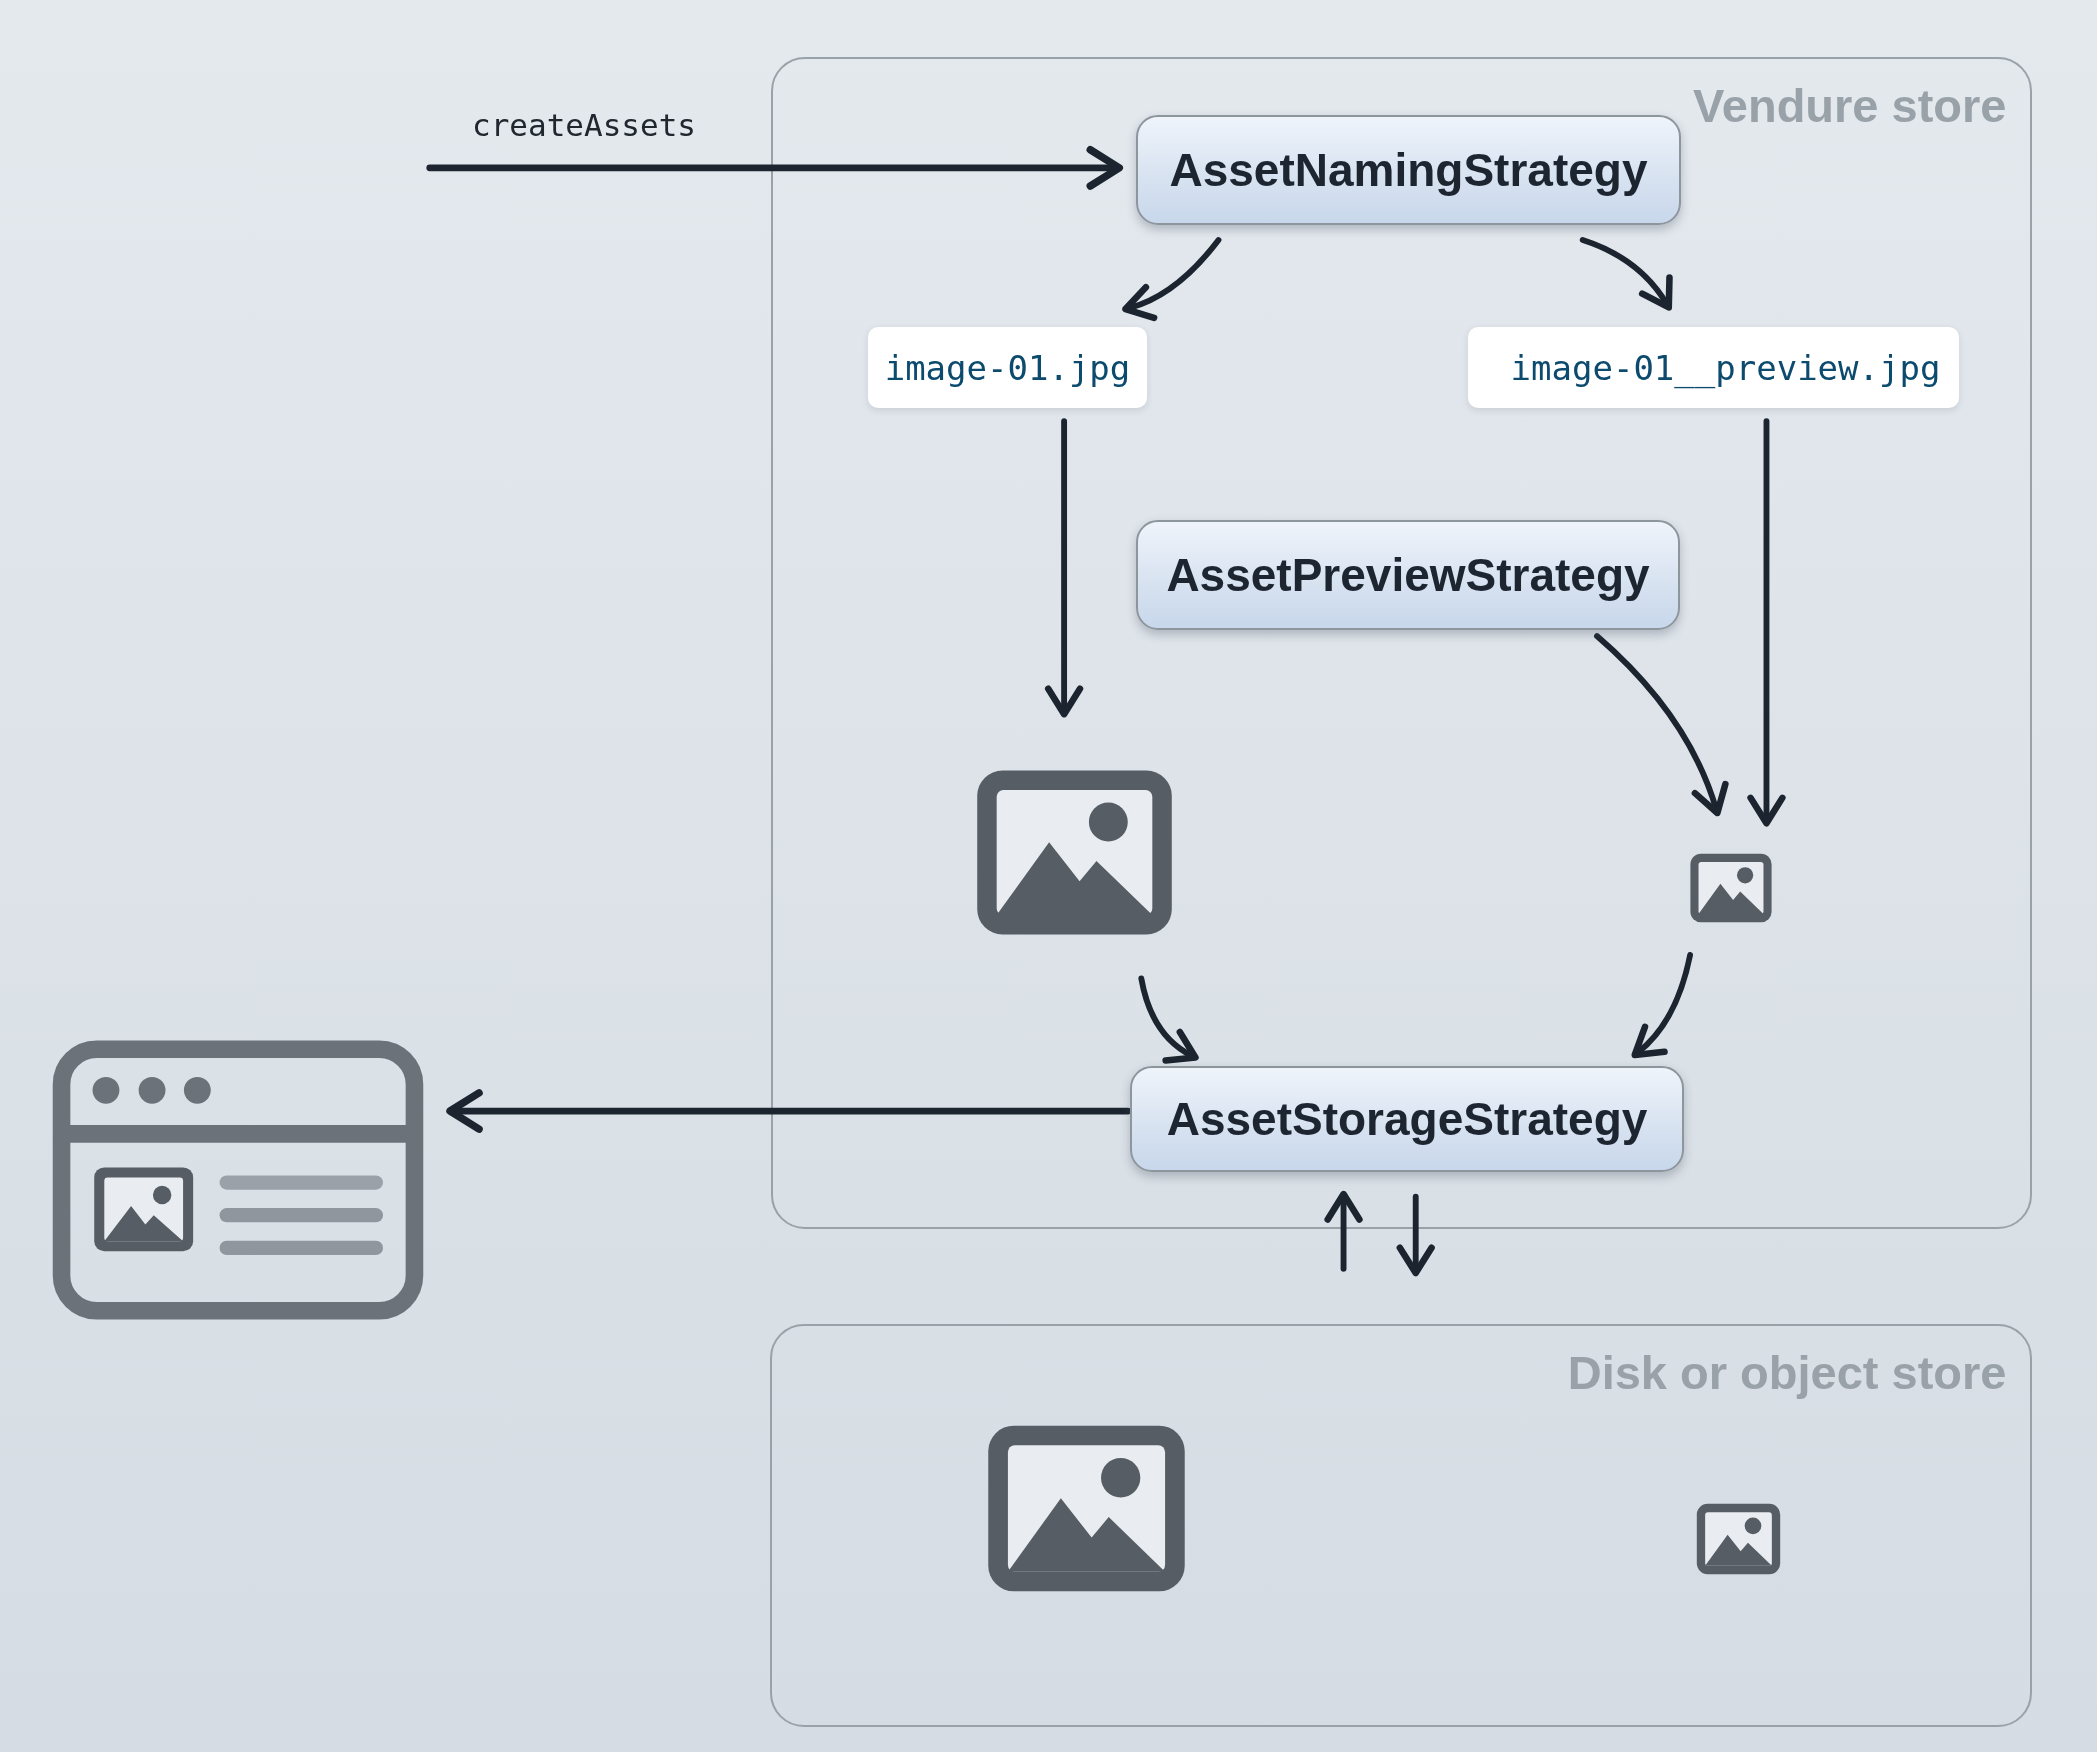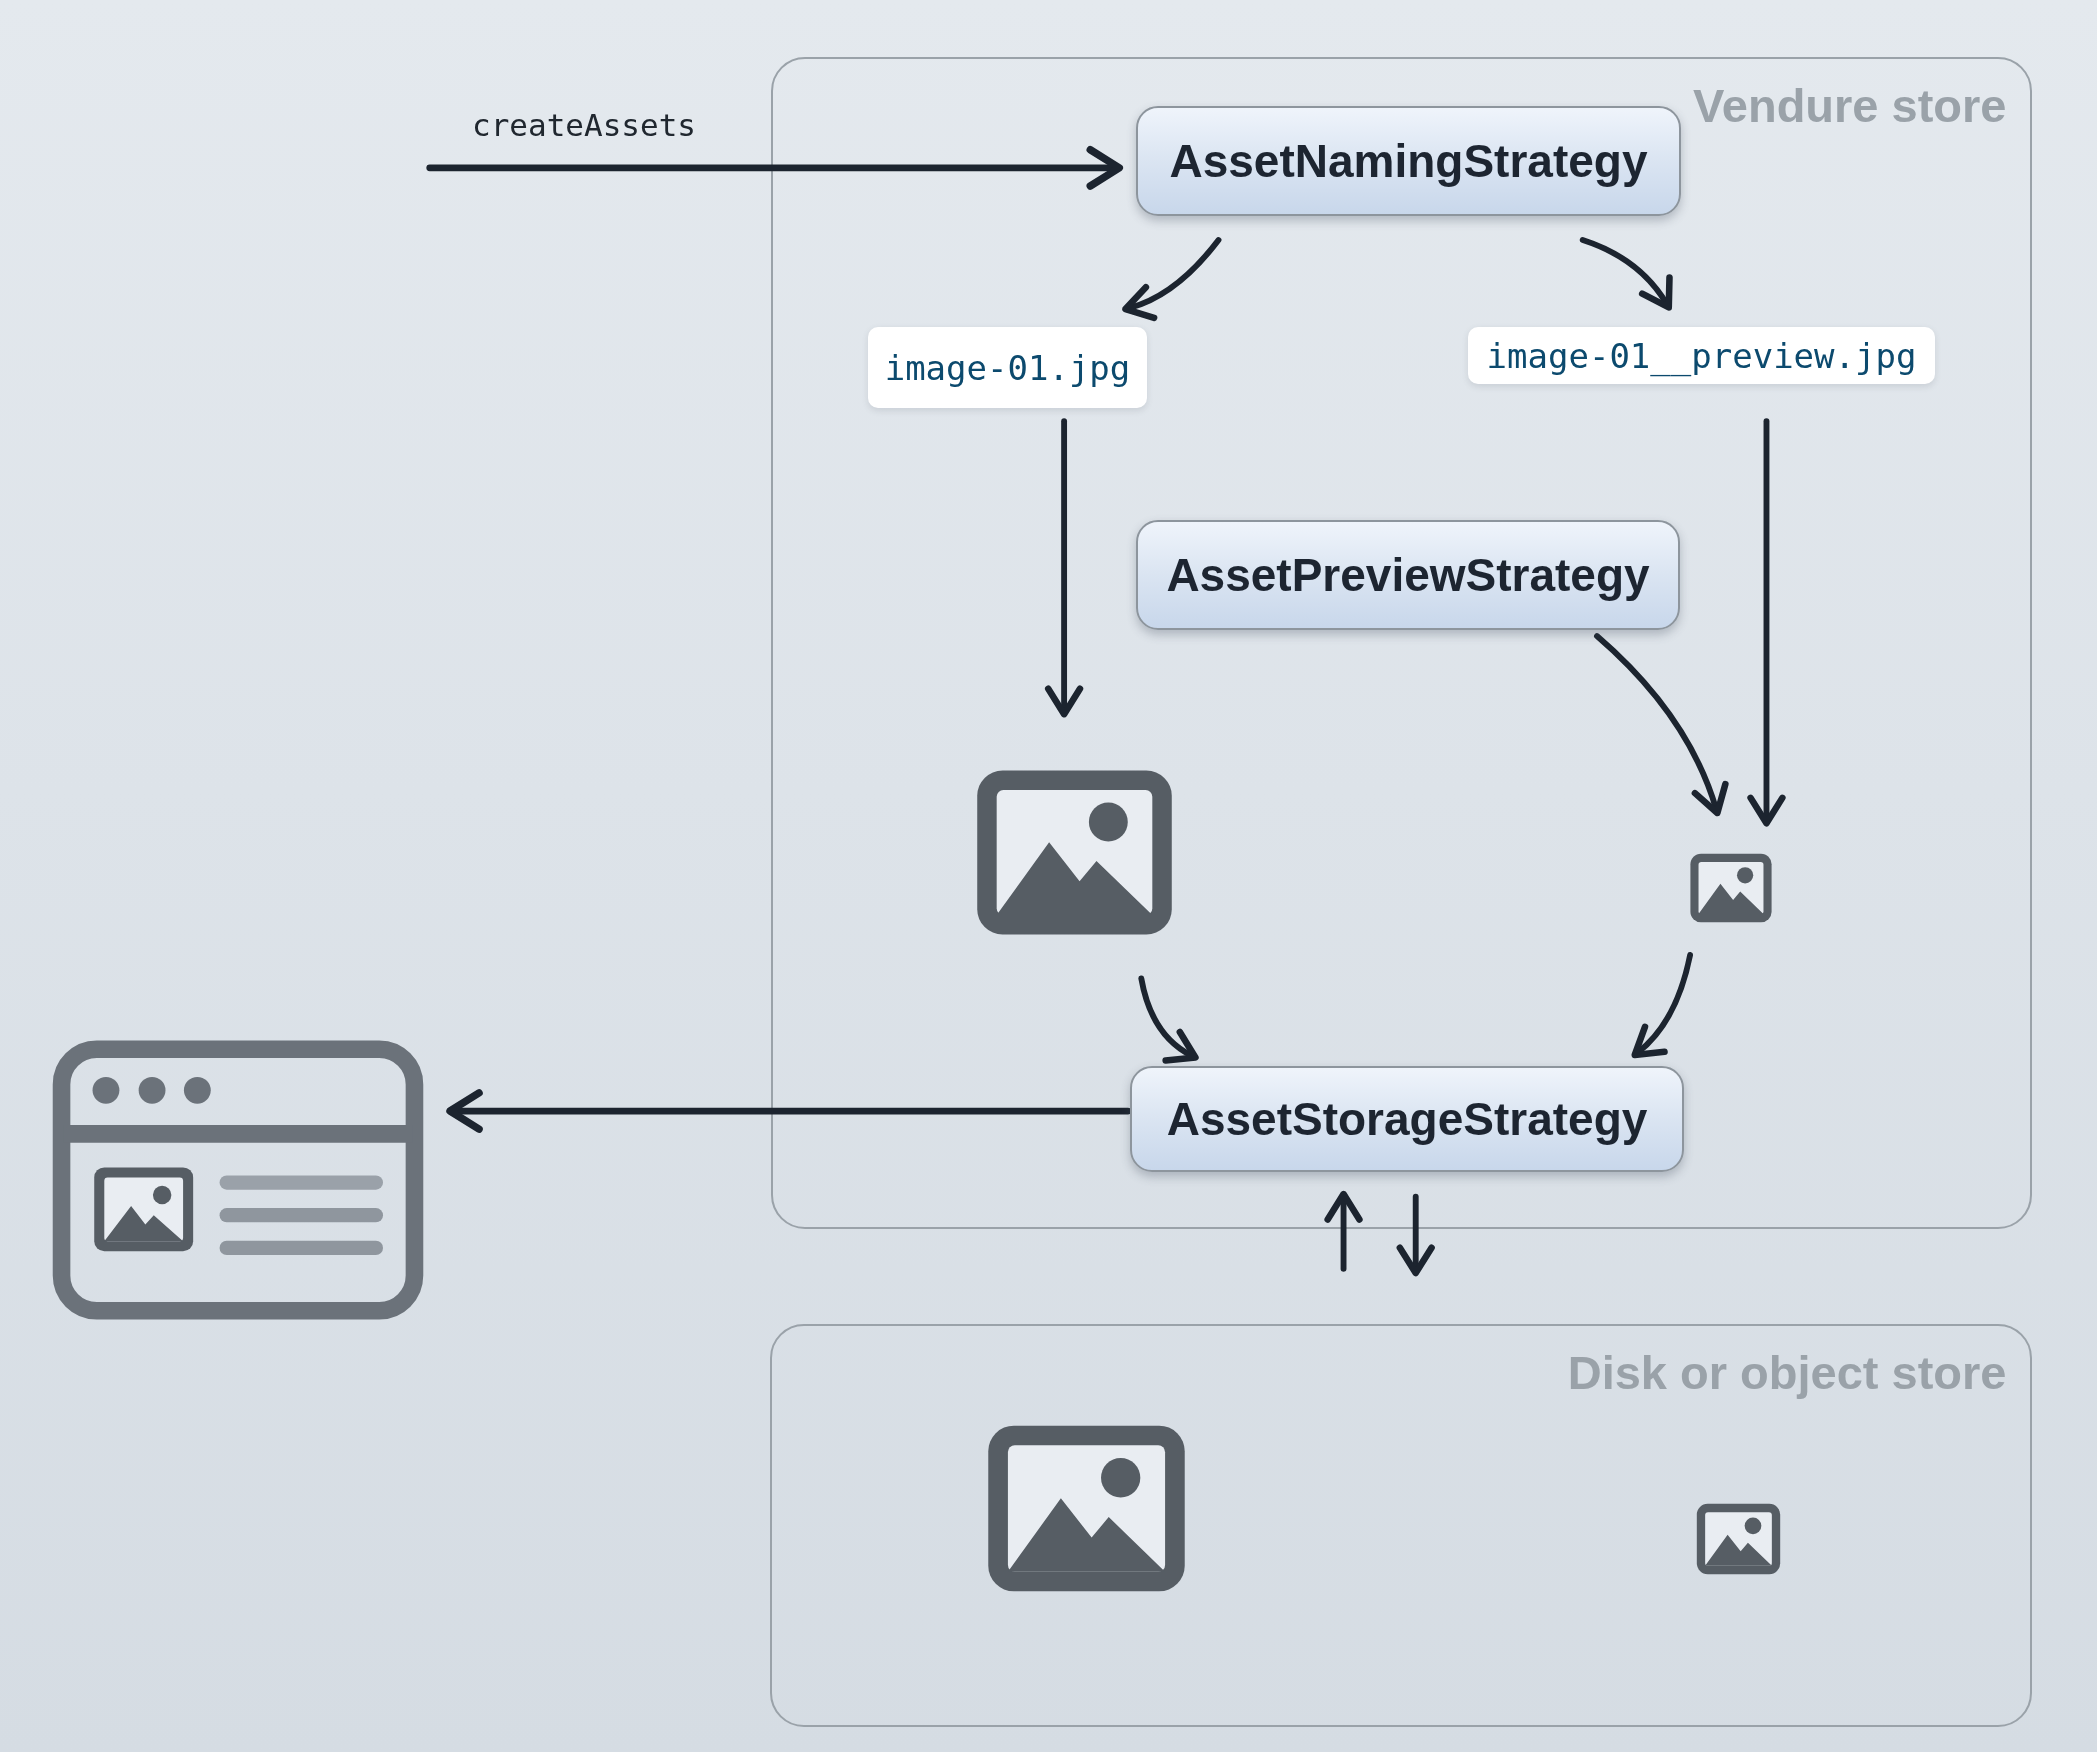--- a/index.html
+++ b/index.html
@@ -123,37 +123,37 @@
       <path d="M1344 1324 L542 1324" stroke-width="8" marker-end="url(#chev)"></path>
 
       <path d="M1601 1512 L1601 1428" stroke-width="7" marker-end="url(#chev)"></path>
       <path d="M1687 1426 L1687 1512" stroke-width="7" marker-end="url(#chev)"></path>
     </g>
   </svg>
 
 
   <div class="flow-label">createAssets</div>
 
-  <div class="node" style="left:1136px;top:106px;width:541px;height:106px;">
+  <div class="node" style="left:1136px;top:115px;width:541px;height:106px;">
     <span>AssetNamingStrategy</span>
   </div>
 
   <div class="node" style="left:1136px;top:520px;width:540px;height:106px;">
     <span>AssetPreviewStrategy</span>
   </div>
 
   <div class="node" style="left:1130px;top:1066px;width:550px;height:102px;">
     <span>AssetStorageStrategy</span>
   </div>
 
   <div class="chip" style="left:868px;top:327px;width:279px;height:81px;">
     <span>image-01.jpg</span>
   </div>
 
-  <div class="chip" style="left:1468px;top:327px;width:467px;height:57px;">
+  <div class="chip" style="left:1468px;top:327px;width:467px;height:81px;padding-left:24px;">
     <span>image-01__preview.jpg</span>
   </div>
 
   <div class="icon" style="left:973px;top:766px;width:203px;height:173px;">
     <svg viewBox="0 0 120 102">
         <use href="#picture-icon"></use>
       </svg>
   </div>
 
   <div class="icon" style="left:1688px;top:852px;width:86px;height:72px;">

